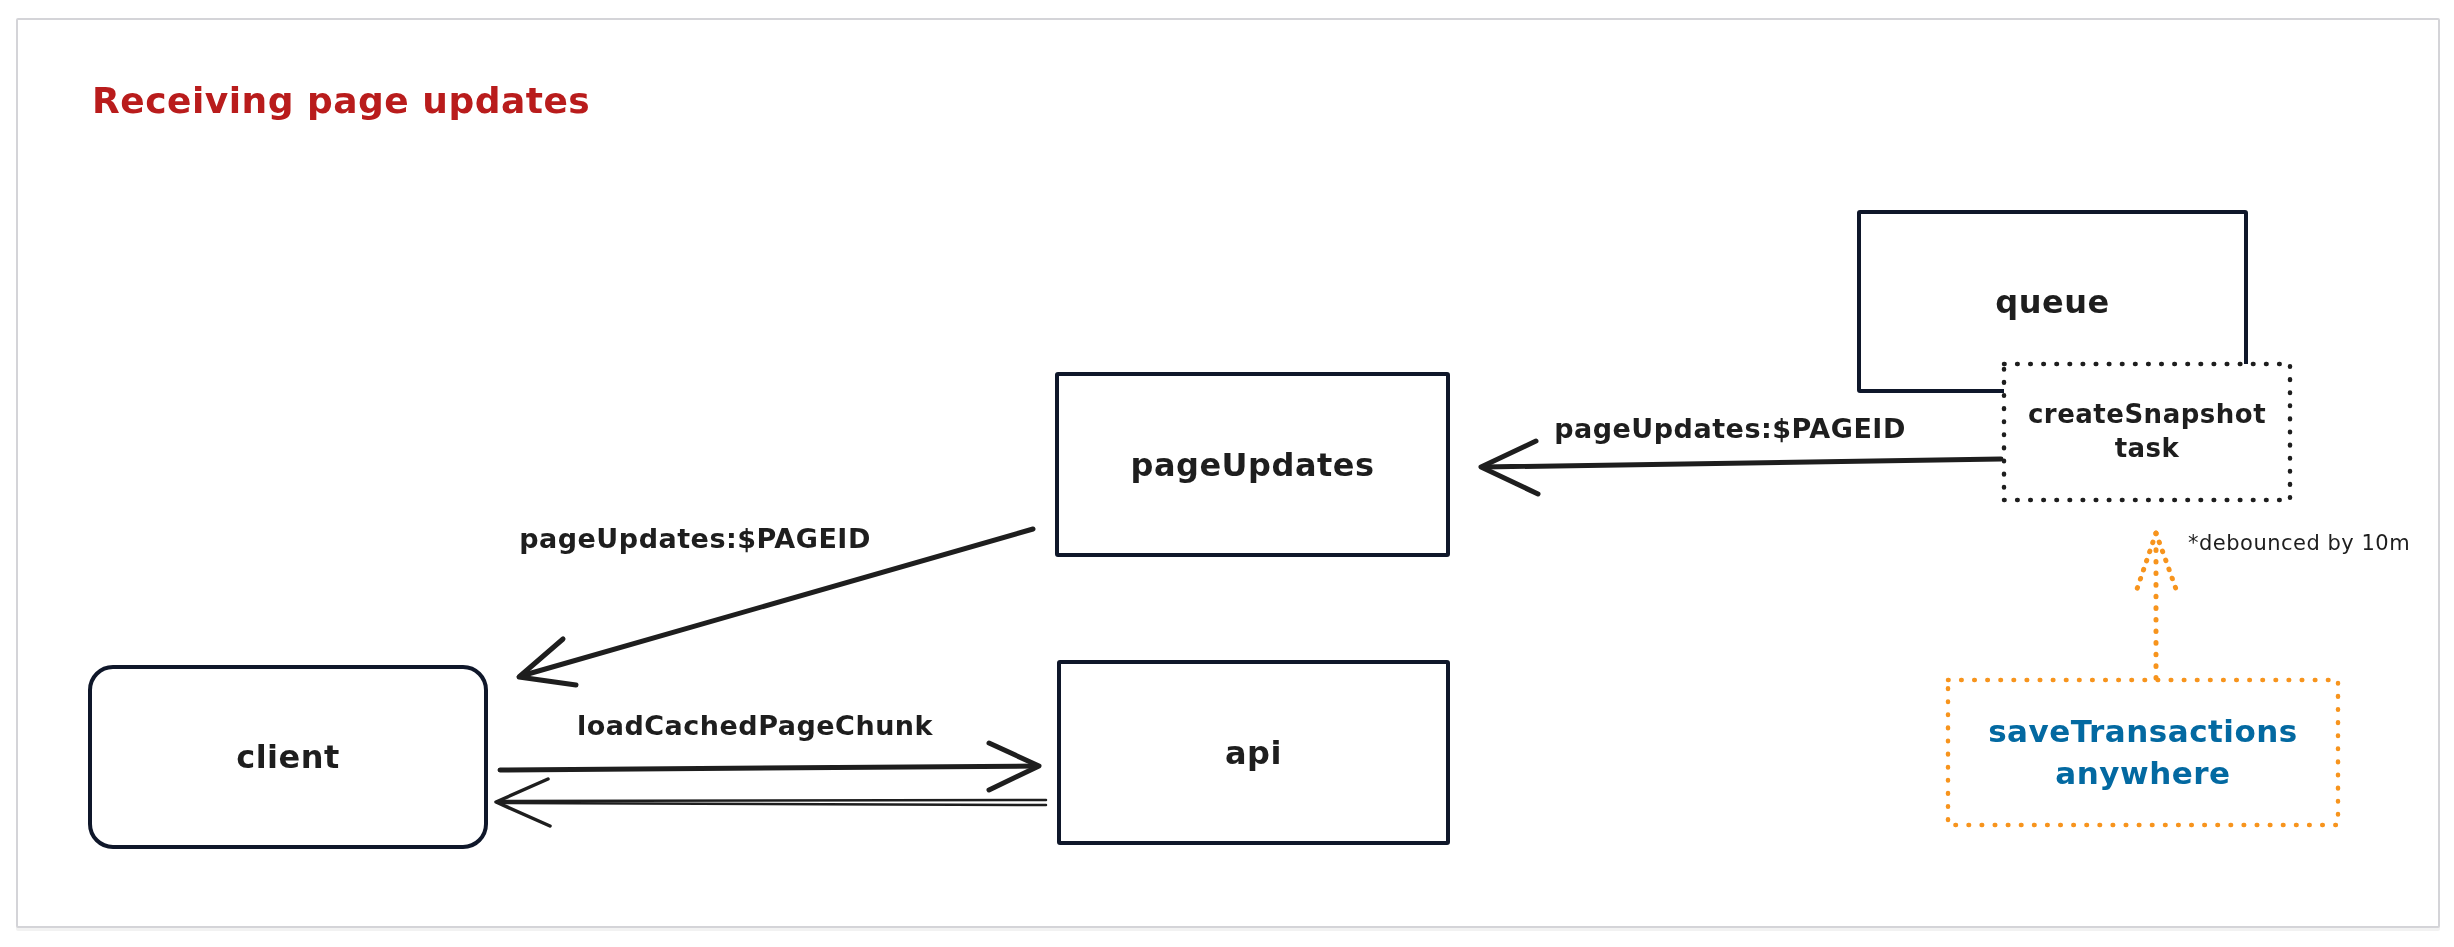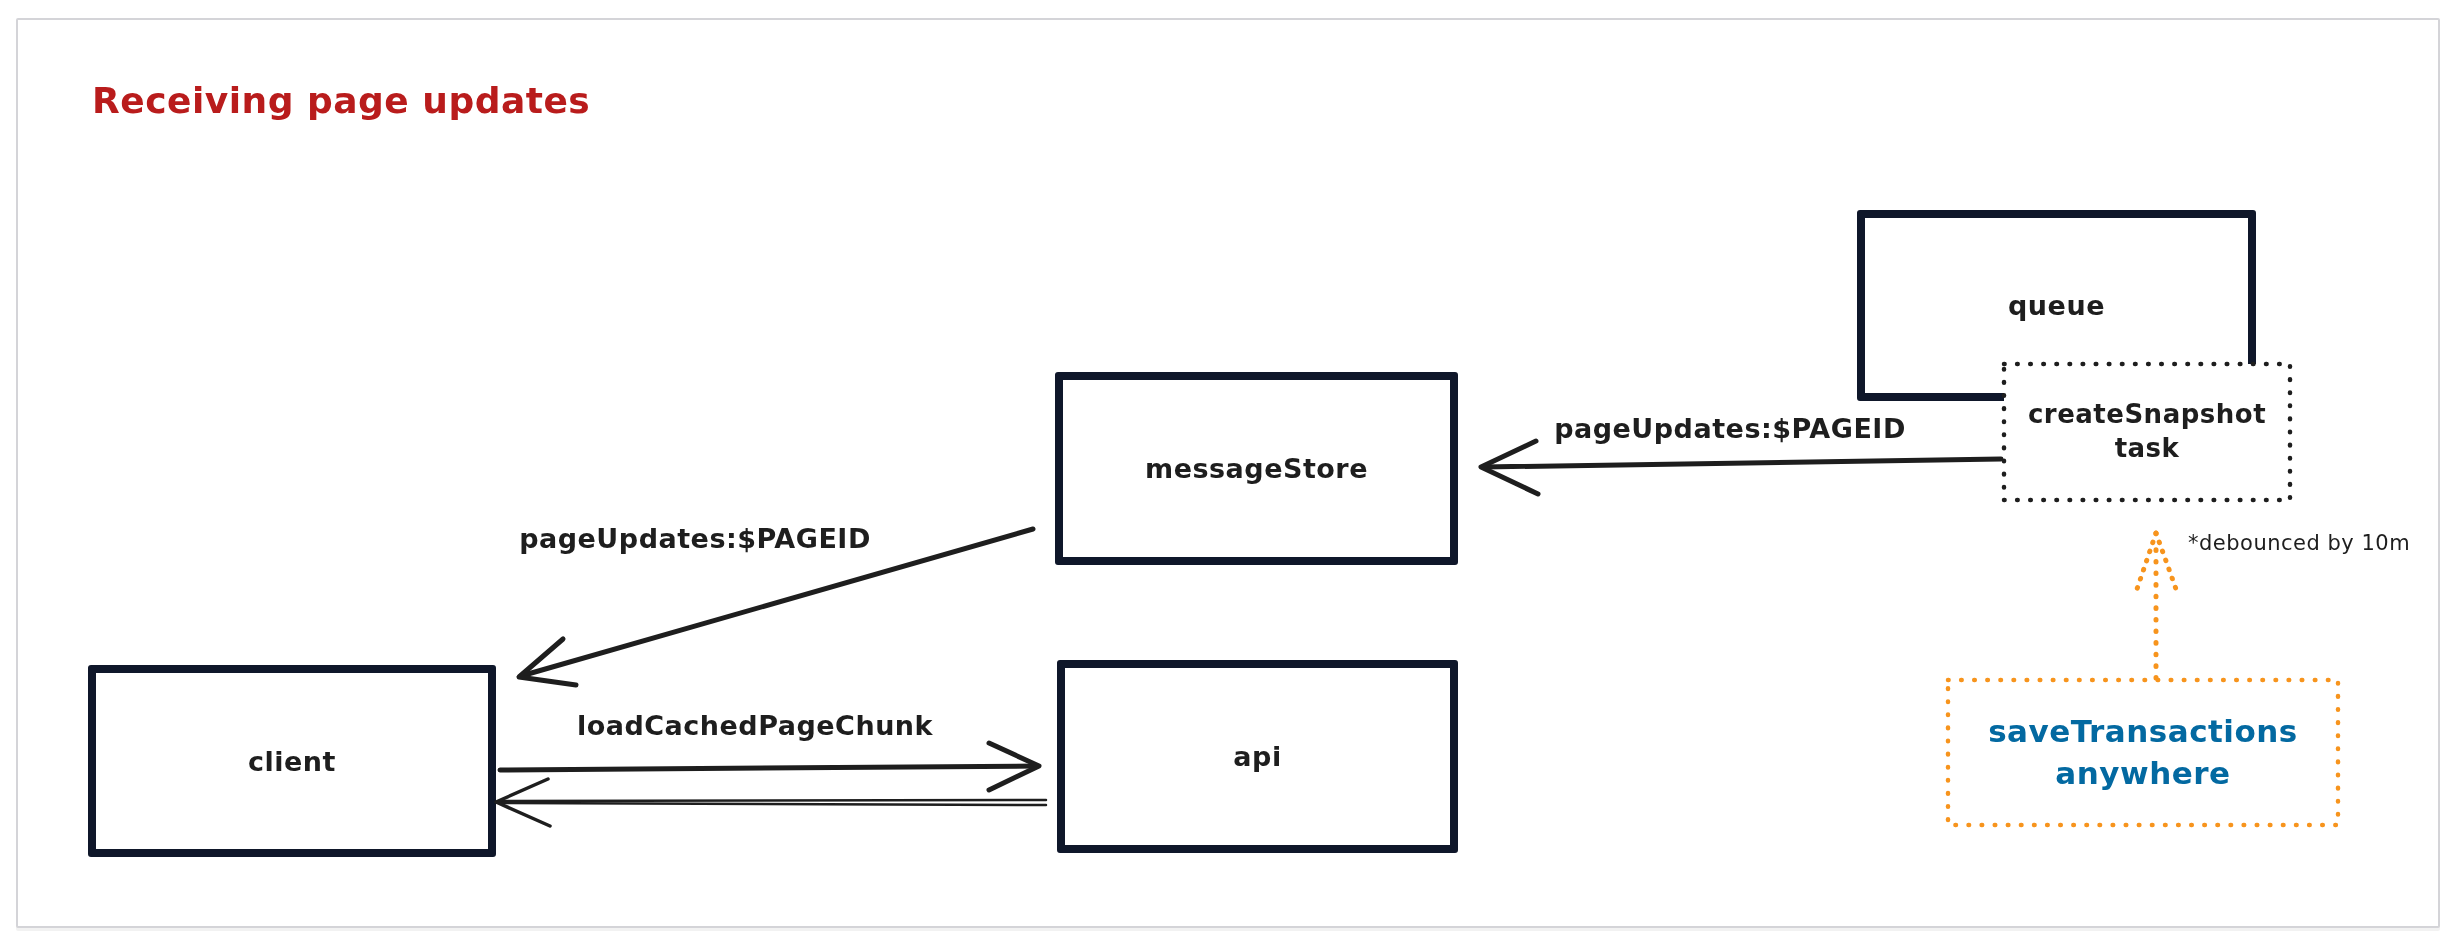--- a/index.html
+++ b/index.html
@@ -11,29 +11,29 @@
   .card{
     position:absolute;left:16px;top:18px;width:2420px;height:906px;
     background:#ffffff;border:2px solid #d4d4d8;border-radius:2px;
     box-shadow:0 3px 0 rgba(0,0,0,0.05);
   }
   .title{
     position:absolute;left:92px;top:80px;font-size:36px;font-weight:600;
     letter-spacing:0.5px;color:#b91c1c;z-index:3;
   }
   .node{
-    position:absolute;border:8px solid #0f172a;border-radius:3px;
+    position:absolute;border:4px solid #0f172a;border-radius:3px;
     display:flex;align-items:center;justify-content:center;
-    font-size:27px;font-weight:600;background:transparent;z-index:1;
+    font-size:32px;font-weight:600;background:transparent;z-index:1;
     letter-spacing:0.5px;
   }
   .node-queue{left:1857px;top:210px;width:383px;height:175px;}
   .node-messagestore{left:1055px;top:372px;width:387px;height:177px;}
   .node-api{left:1057px;top:660px;width:385px;height:177px;justify-content:center;}
-  .node-client{left:88px;top:665px;width:392px;height:176px;}
+  .node-client{left:88px;top:665px;width:392px;height:176px;border-radius:25px;}
   svg.wires{position:absolute;left:0;top:0;z-index:2;}
   .floating{
     position:absolute;z-index:3;display:flex;align-items:center;justify-content:center;
     text-align:center;font-weight:700;letter-spacing:0.5px;
   }
   .multiline{white-space:pre-line;}
   .lbl-task{left:2004px;top:364px;width:286px;height:136px;font-size:26px;line-height:1.3;}
   .lbl-save{left:1948px;top:680px;width:390px;height:145px;font-size:31px;line-height:1.35;color:#0369a1;}
   .lbl-pageupdates-right{left:1545px;top:406px;width:370px;height:44px;font-size:27px;}
   .lbl-pageupdates-left{left:535px;top:516px;width:320px;height:44px;font-size:27px;}
@@ -44,21 +44,21 @@
 <body>
 
 <div class="card"></div>
 
 <div class="title">Receiving page updates</div>
 
 <div class="node node-queue">
   <span>queue</span>
 </div>
 <div class="node node-messagestore">
-  <span>messageStore</span>
+  <span>pageUpdates</span>
 </div>
 <div class="node node-api">
   <span>api</span>
 </div>
 <div class="node node-client">
   <span>client</span>
 </div>
 
 <svg class="wires" width="2454" height="947" viewBox="0 0 2454 947">
   <g stroke="#1e1e1e" fill="none" stroke-linecap="round" stroke-linejoin="round">

